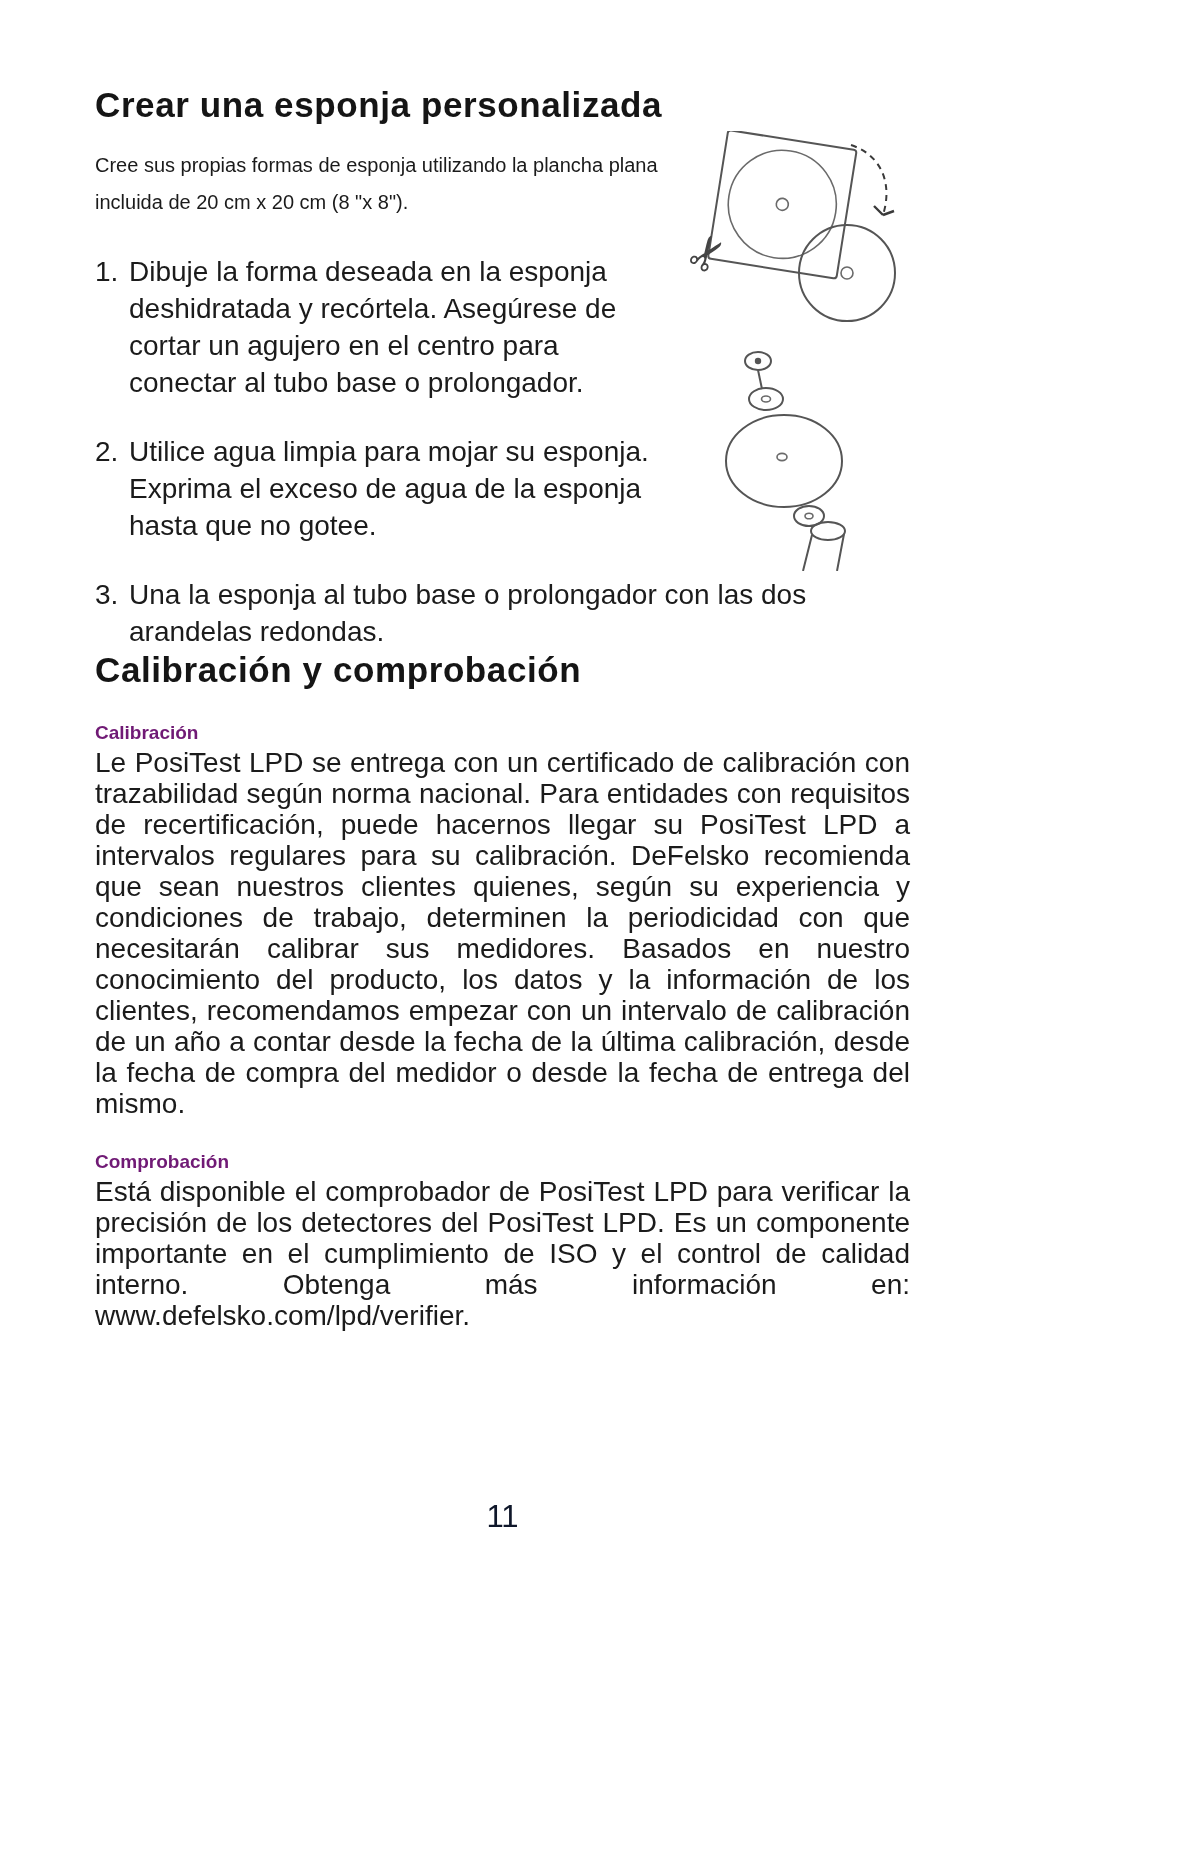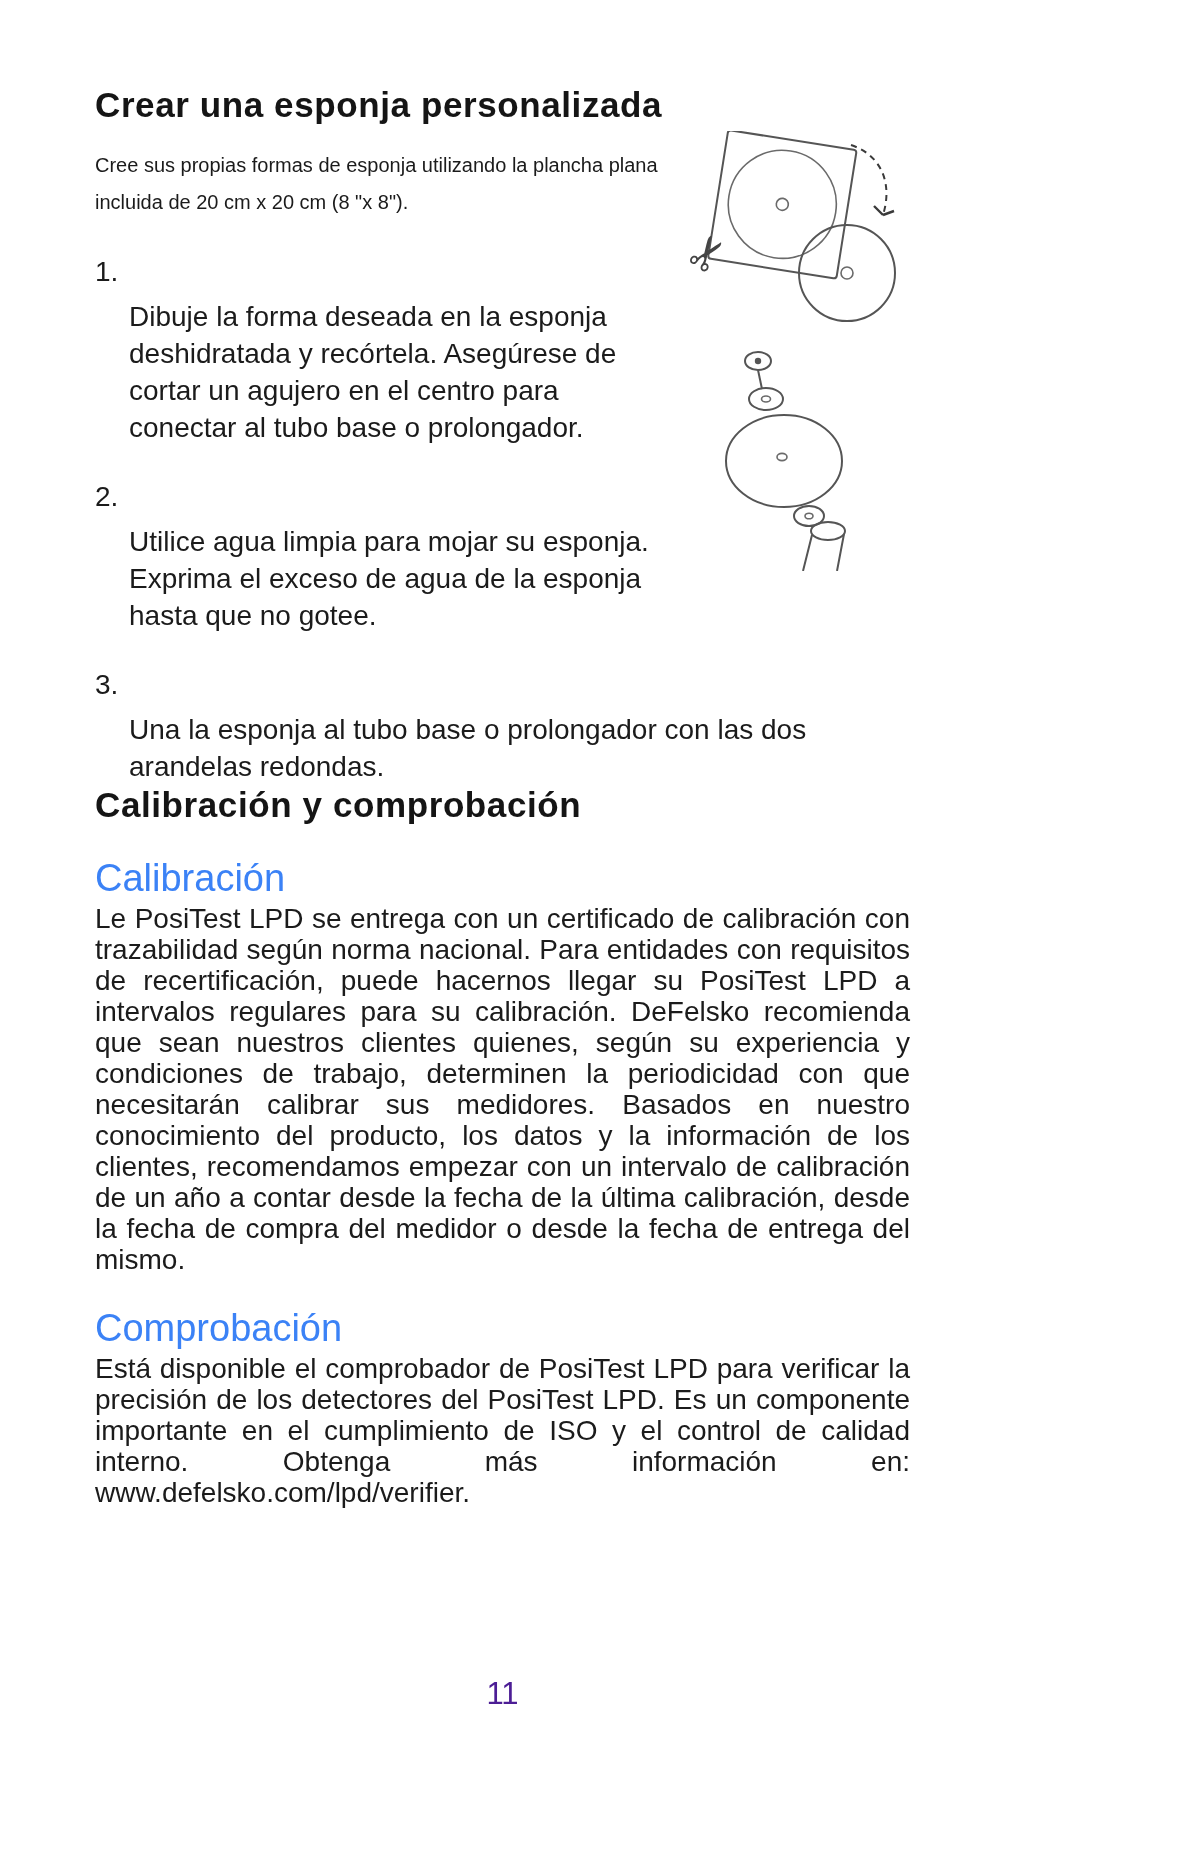--- a/index.html
+++ b/index.html
@@ -22,31 +22,31 @@
     text-align:center;
   }
   .fig { display:block; margin:0 auto; }
   .fig + .fig { margin-top:14px; }
 
   p.intro { font-size:20px; line-height:37px; margin-top:22px; }
 
   .steps { margin-top:4px; }
   .step { display:flex; font-size:28px; line-height:37px; margin-top:32px; }
   .step .num { width:34px; flex:none; }
-  .step .txt { flex:1;margin-top:45px; }
+  .step .txt { flex:1; }
 
   #title2 { clear:both; }
 
-  h2.subhead { font-size:38px; font-weight:normal; margin-top:32px; color:#3b82f6; }
+  h2.subhead { font-size:19px; font-weight:bold; margin-top:32px; color:#701a75; }
   p.just { font-size:28px; line-height:31px; text-align:justify; margin-top:3px; }
   #comprobacion-head { margin-top:32px; }
 
   a.link { color:inherit; cursor:pointer; }
 
-  .pagenum { clear:both; text-align:center; font-size:31px; margin-top:168px; color:#4c1d95; }
+  .pagenum { clear:both; text-align:center; font-size:31px; margin-top:168px; color:#0f172a; }
 
   svg .ln { fill:none; stroke:#555; stroke-width:2; }
   svg .thin { fill:none; stroke:#6a6a6a; stroke-width:1.6; }
   svg .dash { fill:none; stroke:#3a3a3a; stroke-width:2; stroke-dasharray:6 5; }
 </style>
 </head>
 <body>
 
 <div class="content">
 

